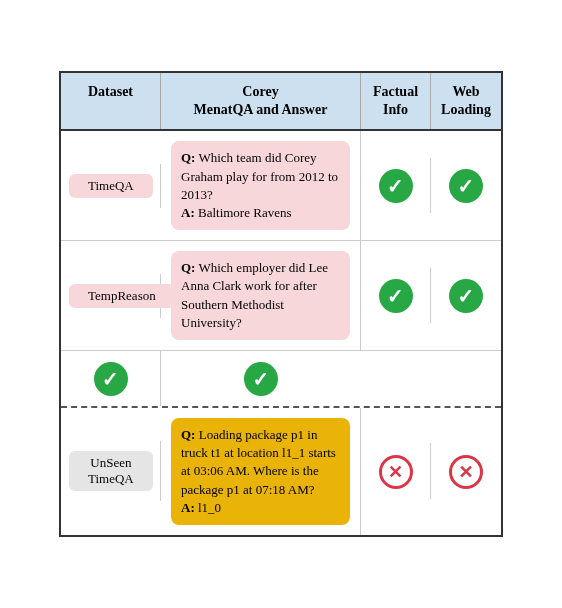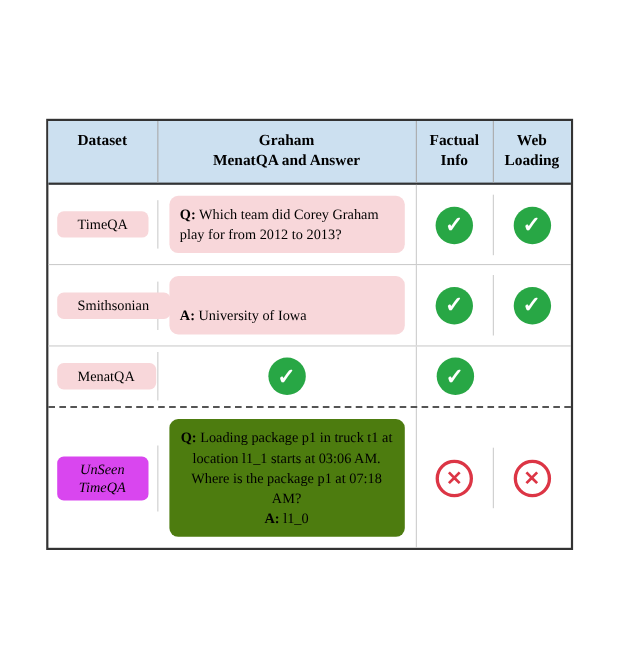--- a/index.html
+++ b/index.html
@@ -6,21 +6,21 @@
     body {
       font-family: Georgia, 'Times New Roman', serif;
       background: #fff;
       display: flex;
       justify-content: center;
       align-items: center;
       min-height: 100vh;
       padding: 10px;
     }
     .table-wrapper {
-      width: 479px;
+      width: 444px;
       border: 2px solid #333;
       background: #fff;
     }
     .table-header {
       display: grid;
       grid-template-columns: 100px 1fr 70px 70px;
       background: #cce0f0;
       border-bottom: 2px solid #333;
     }
     .header-cell {
@@ -50,84 +50,81 @@
       border-right: 1px solid #ccc;
     }
     .dataset-label {
       display: inline-block;
       background: #f8d7da;
       border-radius: 6px;
       padding: 4px 19px;
       font-size: 13px;
     }
     .dataset-label.green {
-      background: #d946ef;
-      font-style: italic;
+      background: #e5e5e5;
     }
     .qa-cell {
       padding: 10px 10px;
       font-size: 13px;
       line-height: 1.4;
       border-right: 1px solid #ccc;
     }
     .qa-bubble {
       background: #f8d7da;
       border-radius: 8px;
       padding: 8px 10px;
     }
     .qa-bubble.green {
-      background: #4d7c0f;
-      text-align: center;
+      background: #eab308;
     }
     .icon-cell {
       text-align: center;
       padding: 10px 4px;
       font-size: 28px;
       border-right: 1px solid #ccc;
     }
     .icon-cell:last-child { border-right: none; }
   </style>
 </head>
 <body>
 
 <div class="table-wrapper">
   <div class="table-header">
     <div class="header-cell">
       <span>Dataset</span>
     </div>
     <div class="header-cell">
-      <span>Graham</span><br>
+      <span>Corey</span><br>
       <span>MenatQA and Answer</span>
     </div>
     <div class="header-cell">
       <span>Factual Info</span>
     </div>
     <div class="header-cell">
       <span>Web Loading</span>
     </div>
   </div>
   <div class="table-body" id="table-body">
   <div class="table-row">
         <div class="dataset-cell"><span class="dataset-label">TimeQA</span></div>
         <div class="qa-cell">
-          <div class="qa-bubble"><span><strong>Q:</strong> Which team did Corey Graham play for from 2012 to 2013?</span><br></div>
+          <div class="qa-bubble"><span><strong>Q:</strong> Which team did Corey Graham play for from 2012 to 2013?</span><br><span><strong>A:</strong> Baltimore Ravens</span></div>
         </div>
         <div class="icon-cell"><span style="display:inline-flex;align-items:center;justify-content:center;width:34px;height:34px;border-radius:50%;background:#28a745;color:#fff;font-size:20px;font-weight:bold;">✓</span></div>
         <div class="icon-cell"><span style="display:inline-flex;align-items:center;justify-content:center;width:34px;height:34px;border-radius:50%;background:#28a745;color:#fff;font-size:20px;font-weight:bold;">✓</span></div>
       </div>
       <div class="table-row">
-        <div class="dataset-cell"><span class="dataset-label">Smithsonian</span></div>
+        <div class="dataset-cell"><span class="dataset-label">TempReason</span></div>
         <div class="qa-cell">
-          <div class="qa-bubble"><br><span><strong>A:</strong> University of Iowa</span></div>
+          <div class="qa-bubble"><span><strong>Q:</strong> Which employer did Lee Anna Clark work for after Southern Methodist University?</span><br></div>
         </div>
         <div class="icon-cell"><span style="display:inline-flex;align-items:center;justify-content:center;width:34px;height:34px;border-radius:50%;background:#28a745;color:#fff;font-size:20px;font-weight:bold;">✓</span></div>
         <div class="icon-cell"><span style="display:inline-flex;align-items:center;justify-content:center;width:34px;height:34px;border-radius:50%;background:#28a745;color:#fff;font-size:20px;font-weight:bold;">✓</span></div>
       </div>
       <div class="table-row dashed-separator" style="border-bottom: 2px dashed rgb(85, 85, 85);">
-        <div class="dataset-cell"><span class="dataset-label">MenatQA</span></div>
         <div class="icon-cell"><span style="display:inline-flex;align-items:center;justify-content:center;width:34px;height:34px;border-radius:50%;background:#28a745;color:#fff;font-size:20px;font-weight:bold;">✓</span></div>
         <div class="icon-cell"><span style="display:inline-flex;align-items:center;justify-content:center;width:34px;height:34px;border-radius:50%;background:#28a745;color:#fff;font-size:20px;font-weight:bold;">✓</span></div>
       </div>
       <div class="table-row">
         <div class="dataset-cell"><span class="dataset-label green">UnSeen TimeQA</span></div>
         <div class="qa-cell">
           <div class="qa-bubble green"><span><strong>Q:</strong> Loading package p1 in truck t1 at location l1_1 starts at 03:06 AM. Where is the package p1 at 07:18 AM?</span><br><span><strong>A:</strong> l1_0</span></div>
         </div>
         <div class="icon-cell"><span style="display:inline-flex;align-items:center;justify-content:center;width:34px;height:34px;border-radius:50%;border:3px solid #dc3545;color:#dc3545;font-size:18px;font-weight:bold;">✕</span></div>
         <div class="icon-cell"><span style="display:inline-flex;align-items:center;justify-content:center;width:34px;height:34px;border-radius:50%;border:3px solid #dc3545;color:#dc3545;font-size:18px;font-weight:bold;">✕</span></div>

